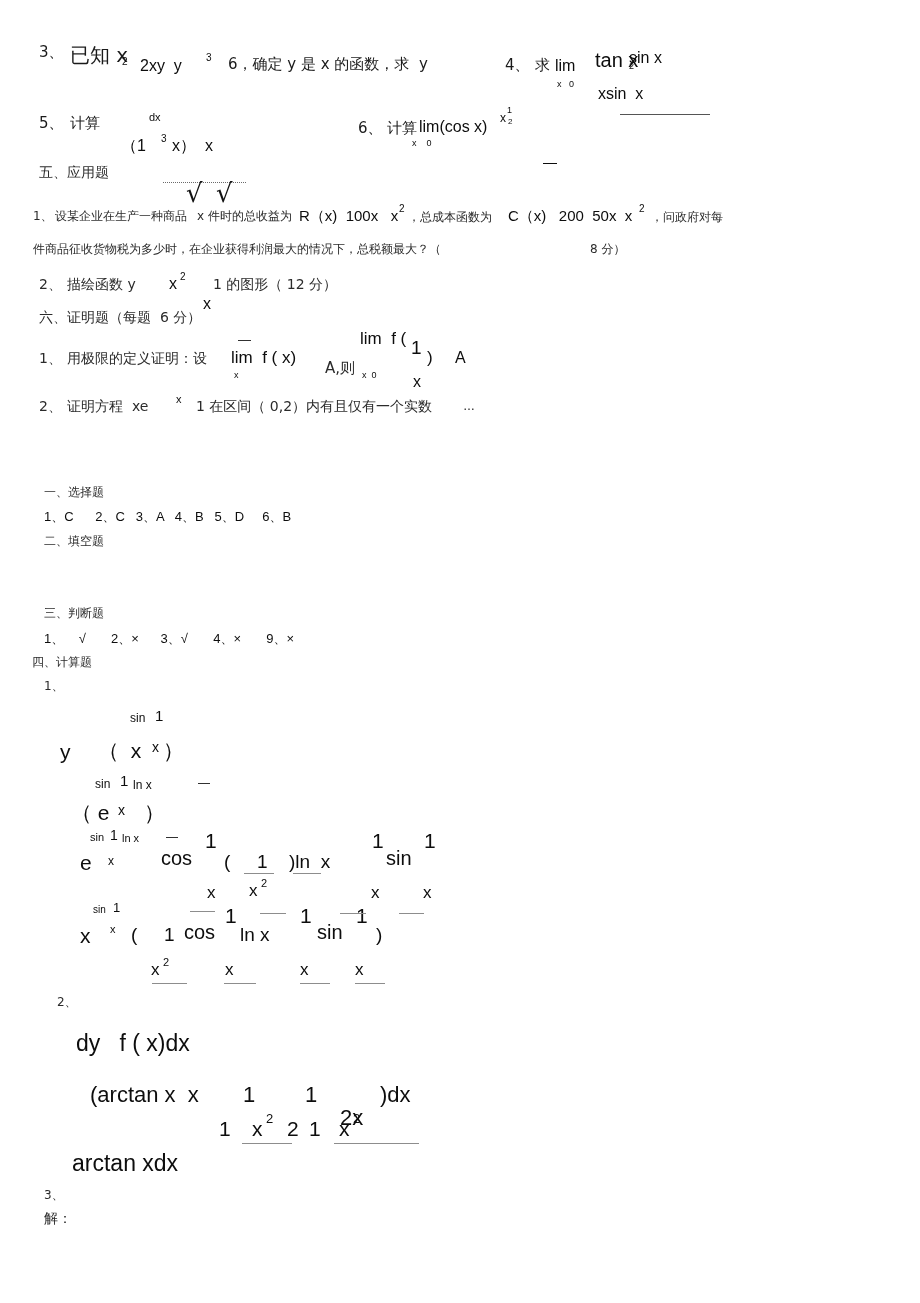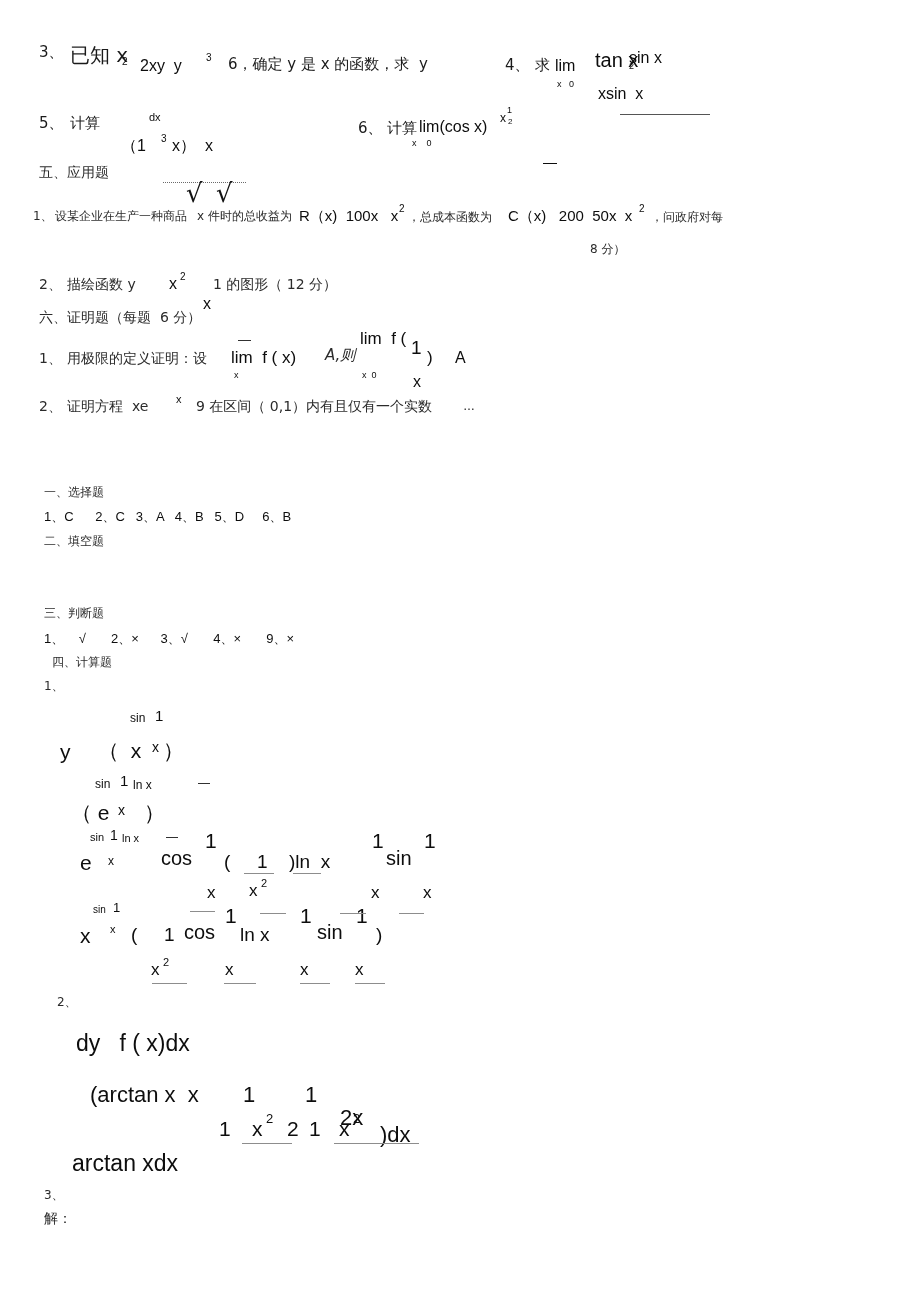--- a/index.html
+++ b/index.html
@@ -102,59 +102,60 @@
 
   <span class="t cn" style="left:33px; top:210px; font-size:12px;">1、</span>
   <span class="t cn" style="left:55px; top:210px; font-size:12px;">设某企业在生产一种商品</span>
   <span class="t cn" style="left:197px; top:210px; font-size:12px;">x 件时的总收益为</span>
   <span class="t math" style="left:299px; top:208px; font-size:15px;">R（x)  100x   x</span>
   <span class="t math" style="left:399px; top:204px; font-size:10px;">2</span>
   <span class="t cn" style="left:408px; top:211px; font-size:12px;">，总成本函数为</span>
   <span class="t math" style="left:508px; top:208px; font-size:15px;">C（x)   200  50x  x</span>
   <span class="t math" style="left:639px; top:204px; font-size:10px;">2</span>
   <span class="t cn" style="left:651px; top:211px; font-size:12px;">，问政府对每</span>
+  <span class="t cn" style="left:33px; top:243px; font-size:12px;">件商品征收货物税为多少时，在企业获得利润最大的情况下，总税额最大？（</span>
   <span class="t cn" style="left:590px; top:243px; font-size:12px;">8 分）</span>
 
   <span class="t cn" style="left:39px; top:277px; font-size:14px;">2、</span>
   <span class="t cn" style="left:67px; top:277px; font-size:14px;">描绘函数 y</span>
   <span class="t math" style="left:169px; top:276px; font-size:16px;">x</span>
   <span class="t math" style="left:180px; top:272px; font-size:10px;">2</span>
   <span class="t math" style="left:203px; top:296px; font-size:16px;">x</span>
   <span class="t cn" style="left:213px; top:277px; font-size:14px;">1 的图形（ 12 分）</span>
 
   <span class="t cn" style="left:39px; top:310px; font-size:14px;">六、证明题（每题  6 分）</span>
 
   <span class="t cn" style="left:39px; top:351px; font-size:14px;">1、</span>
   <span class="t cn" style="left:67px; top:351px; font-size:14px;">用极限的定义证明：设</span>
   <span class="t math" style="left:231px; top:349px; font-size:17px;">lim  f ( x)</span>
   <span class="t math" style="left:234px; top:371px; font-size:9px;">x</span>
   <span class="t math" style="left:238px; top:333px; font-size:13px;">—</span>
-  <span class="t cn" style="left:325px; top:348px; font-size:15px;font-style:italic;">A,则</span>
+  <span class="t cn" style="left:325px; top:361px; font-size:15px;">A,则</span>
   <span class="t math" style="left:360px; top:330px; font-size:17px;">lim  f (</span>
   <span class="t math" style="left:362px; top:371px; font-size:9px;">x  0</span>
   <span class="t math" style="left:411px; top:338px; font-size:19px;">1</span>
   <span class="t math" style="left:413px; top:374px; font-size:16px;">x</span>
   <span class="t math" style="left:427px; top:349px; font-size:17px;">)</span>
   <span class="t math" style="left:455px; top:350px; font-size:16px;">A</span>
 
   <span class="t cn" style="left:39px; top:399px; font-size:14px;">2、</span>
   <span class="t cn" style="left:67px; top:399px; font-size:14px;">证明方程  xe</span>
   <span class="t math" style="left:176px; top:394px; font-size:11px;">x</span>
-  <span class="t cn" style="left:196px; top:399px; font-size:14px;">9 在区间（ 0,1）内有且仅有一个实数</span>
+  <span class="t cn" style="left:196px; top:399px; font-size:14px;">1 在区间（ 0,2）内有且仅有一个实数</span>
   <span class="t math" style="left:463px; top:400px; font-size:12px;">…</span>
 
   <span class="t cn" style="left:44px; top:486px; font-size:12px;">一、选择题</span>
   <span class="t math" style="left:44px; top:510px; font-size:13px;">1、C      2、C   3、A   4、B   5、D     6、B</span>
 
   <span class="t cn" style="left:44px; top:535px; font-size:12px;">二、填空题</span>
 
   <span class="t cn" style="left:44px; top:607px; font-size:12px;">三、判断题</span>
   <span class="t math" style="left:44px; top:632px; font-size:13px;">1、    √       2、×      3、√       4、×       9、×</span>
 
-  <span class="t cn" style="left:52px; top:656px; font-size:12px;">四、计算题</span>
+  <span class="t cn" style="left:32px; top:656px; font-size:12px;">四、计算题</span>
   <span class="t cn" style="left:44px; top:680px; font-size:12px;">1、</span>
 
   <span class="t math" style="left:60px; top:741px; font-size:21px;">y</span>
   <span class="t math" style="left:98px; top:740px; font-size:21px;">（  x</span>
   <span class="t math" style="left:130px; top:712px; font-size:12px;">sin</span>
   <span class="t math" style="left:155px; top:708px; font-size:15px;">1</span>
   <span class="t math" style="left:152px; top:740px; font-size:14px;">x</span>
   <span class="t math" style="left:163px; top:740px; font-size:21px;">）</span>
 
   <span class="t math" style="left:95px; top:778px; font-size:12px;">sin</span>
@@ -221,21 +222,21 @@
   <span class="t math" style="left:243px; top:1084px; font-size:22px;">1</span>
   <span class="t math" style="left:219px; top:1118px; font-size:21px;">1</span>
   <span class="t math" style="left:252px; top:1118px; font-size:21px;">x</span>
   <span class="t math" style="left:266px; top:1112px; font-size:13px;">2</span>
   <span class="t math" style="left:305px; top:1084px; font-size:22px;">1</span>
   <span class="t math" style="left:287px; top:1118px; font-size:21px;">2</span>
   <span class="t math" style="left:340px; top:1084px; font-size:22px;margin-top:23px;">2x</span>
   <span class="t math" style="left:309px; top:1118px; font-size:21px;">1</span>
   <span class="t math" style="left:339px; top:1118px; font-size:21px;">x</span>
   <span class="t math" style="left:353px; top:1112px; font-size:13px;">2</span>
-  <span class="t math" style="left:380px; top:1084px; font-size:22px;margin-top:40px;">)dx</span>
+  <span class="t math" style="left:380px; top:1084px; font-size:22px;">)dx</span>
   <div class="rule faint" style="left:242px; top:1143px; width:50px;"></div>
   <div class="rule faint" style="left:334px; top:1143px; width:85px;"></div>
   <span class="t math" style="left:72px; top:1152px; font-size:23px;">arctan xdx</span>
 
   <span class="t cn" style="left:44px; top:1189px; font-size:12px;">3、</span>
   <span class="t cn" style="left:44px; top:1211px; font-size:14px;">解：</span>
 
 </div>
 
 </body></html>

